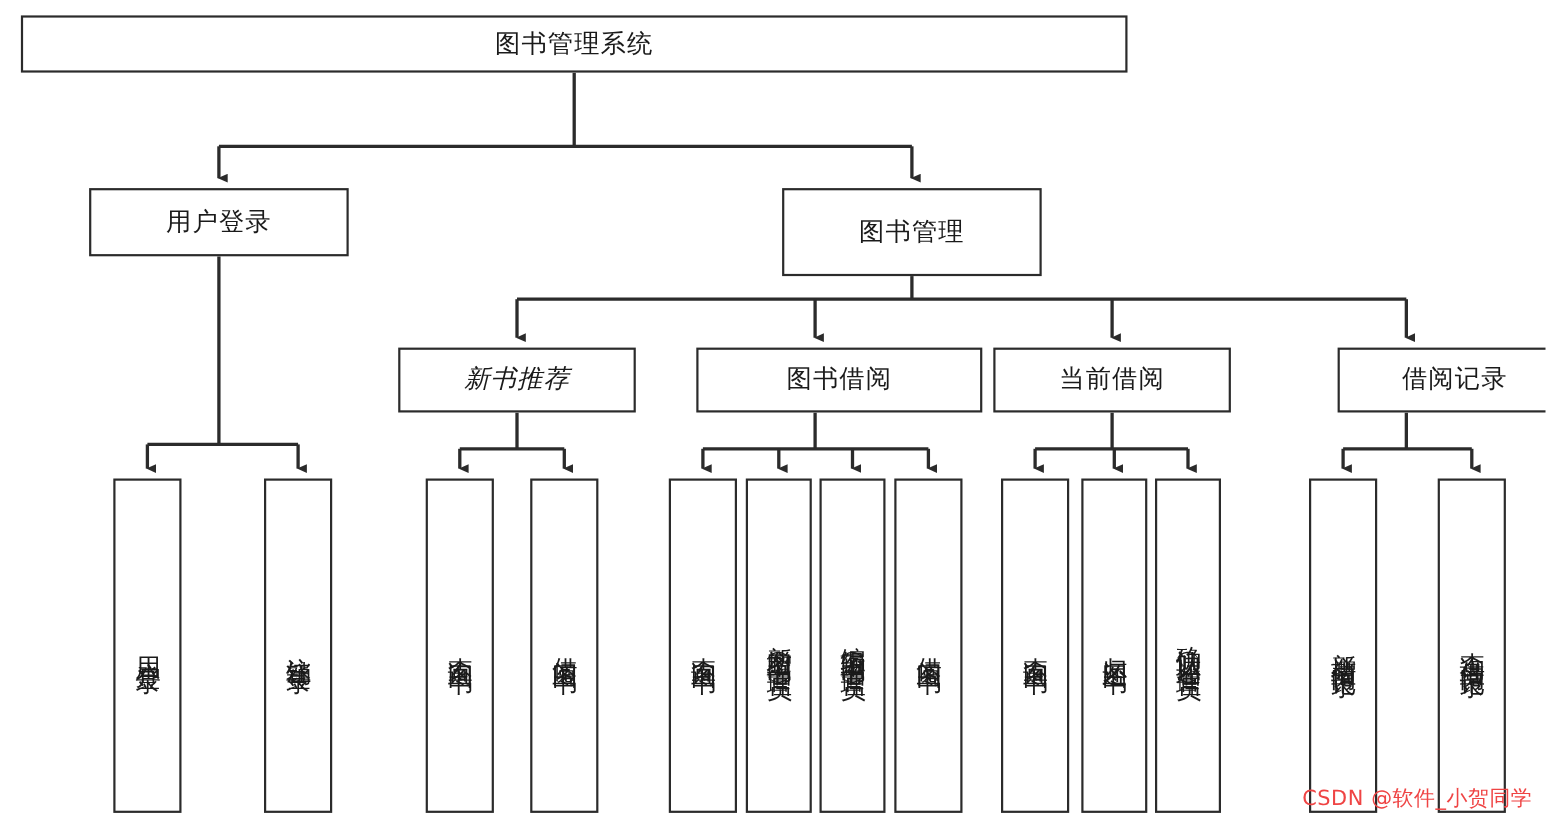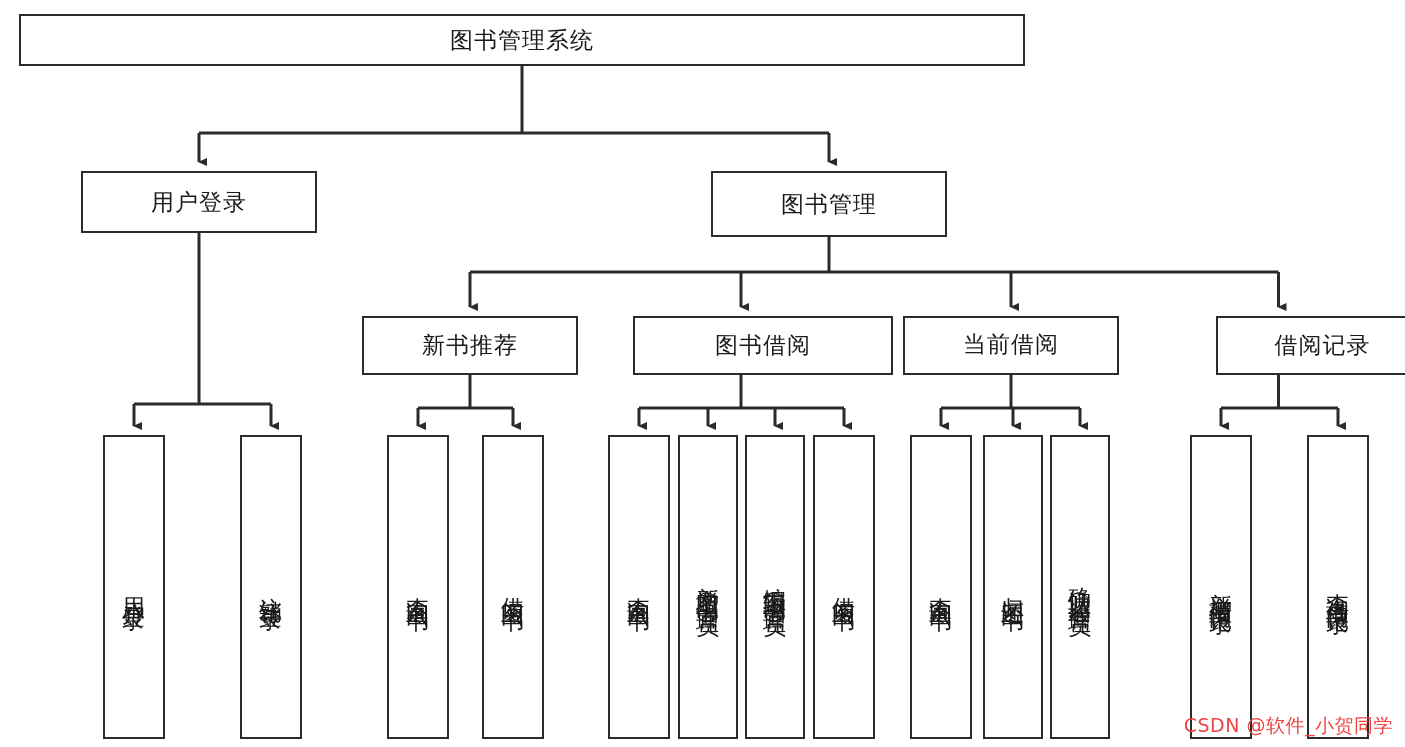--- a/index.html
+++ b/index.html
@@ -116,24 +116,24 @@
       </g>
   </svg>
 
   <div id="nodes-layer">
       <div class="node h-node" style="left: 19px; top: 14px; width: 1006px; height: 52px;">
         <span class="node-label">图书管理系统</span>
       </div>
       <div class="node h-node" style="left: 81px; top: 171px; width: 236px; height: 62px;">
         <span class="node-label">用户登录</span>
       </div>
-      <div class="node h-node" style="left: 711px; top: 171px; width: 236px; height: 66px;">
+      <div class="node h-node" style="left: 711px; top: 171px; width: 236px; height: 80px;">
         <span class="node-label">图书管理</span>
       </div>
-      <div class="node h-node" style="left: 362px; top: 316px; width: 216px; height: 59px;">
+      <div class="node h-node" style="left: 362px; top: 316px; width: 216px; height: 59px; font-style: italic;">
         <span class="node-label">新书推荐</span>
       </div>
       <div class="node h-node" style="left: 633px; top: 316px; width: 260px; height: 59px;">
         <span class="node-label">图书借阅</span>
       </div>
       <div class="node h-node" style="left: 903px; top: 316px; width: 216px; height: 59px; font-family: Liberation Serif, serif;">
         <span class="node-label">当前借阅</span>
       </div>
       <div class="node h-node" style="left: 1172px; top: 316px; width: 213px; height: 59px; margin-left: 44px;">
         <span class="node-label">借阅记录</span>

